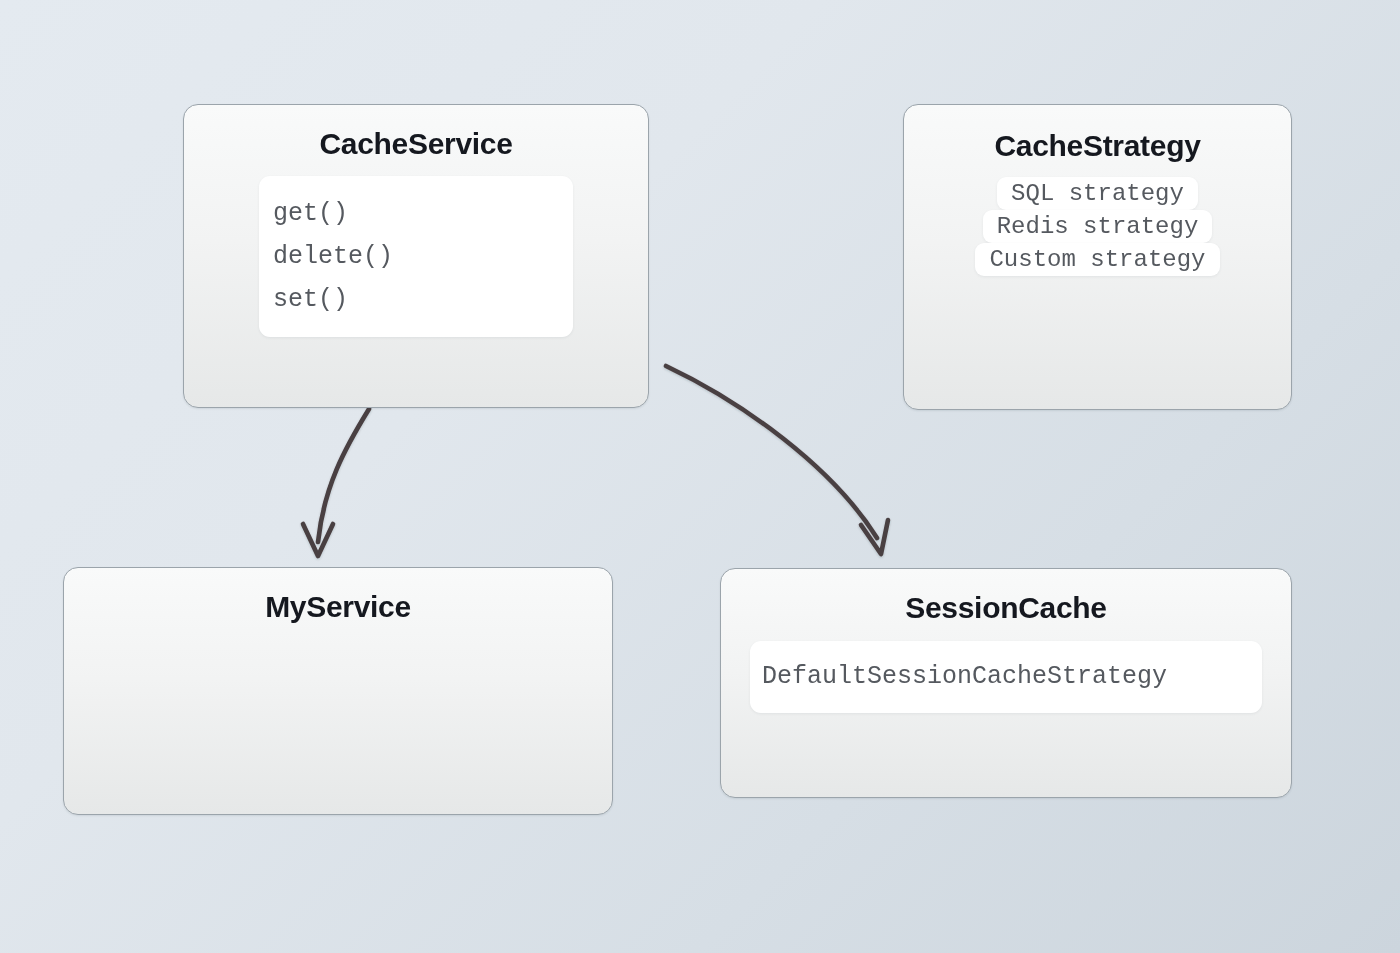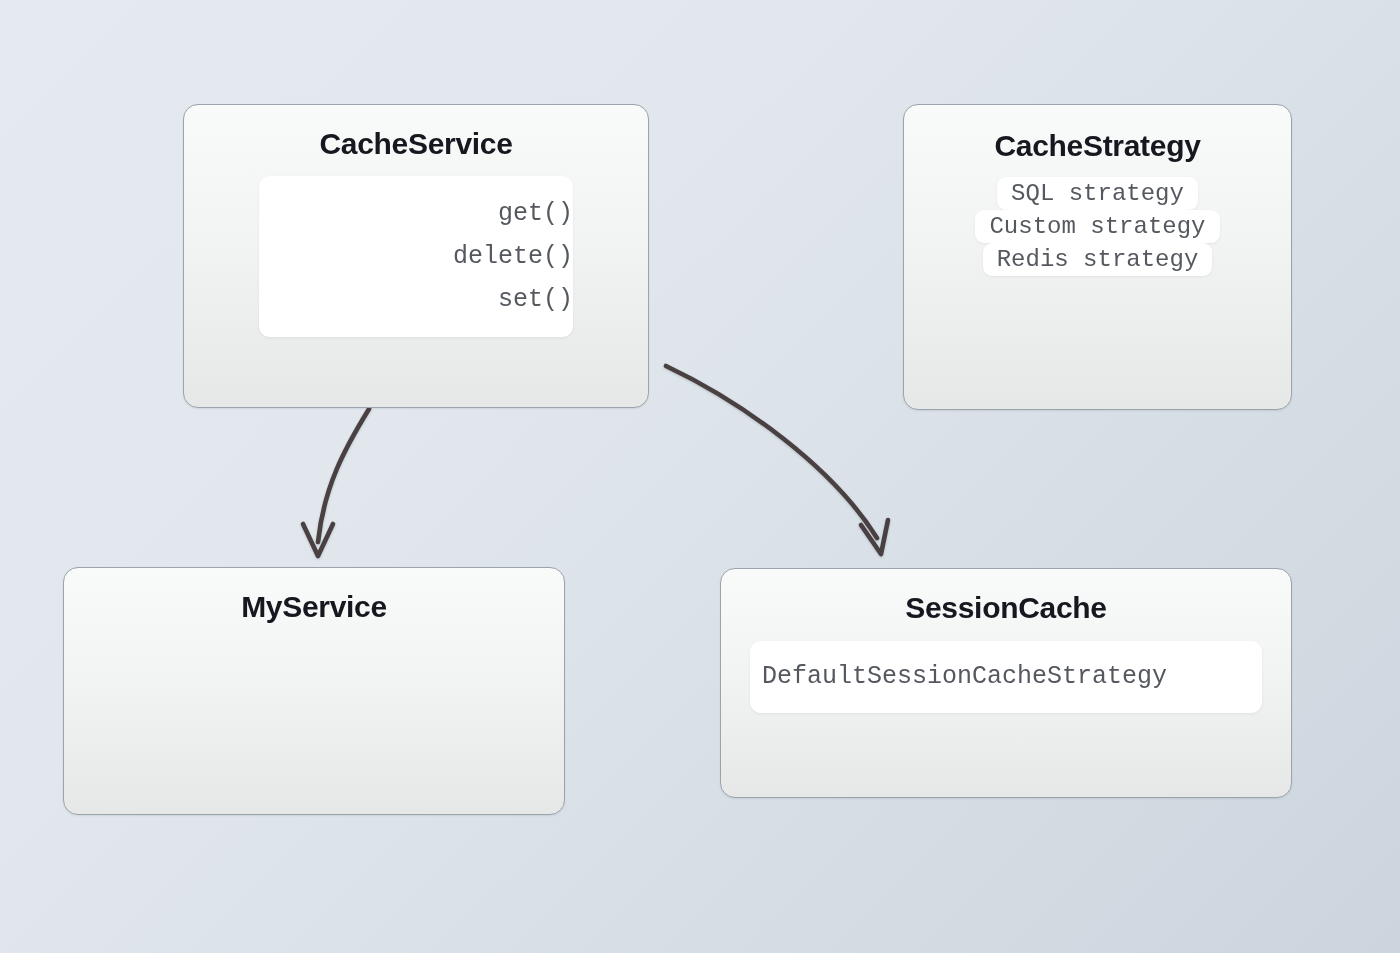--- a/index.html
+++ b/index.html
@@ -63,21 +63,21 @@
   #node-cacheservice {
     left: 183px; top: 104px; width: 466px; height: 304px;
   }
   #node-cacheservice .node-title { margin-top: 22px; }
   #node-cacheservice .code-box {
     margin-top: 15px;
     width: 300px;
     padding: 16px 0 16px 14px;
     font-size: 25px;
     line-height: 43px;
-    text-align: right;
+    text-align: left;
   }
 
   
   #node-cachestrategy {
     left: 903px; top: 104px; width: 389px; height: 306px;
   }
   #node-cachestrategy .node-title { margin-top: 24px; }
   .pill-list {
     margin-top: 14px;
     display: flex;
@@ -90,21 +90,21 @@
     padding: 3px 14px;
     font-family: "Liberation Mono", "DejaVu Sans Mono", monospace;
     font-size: 24px;
     color: #55595f;
     white-space: pre;
     box-shadow: 0 1px 3px rgba(40,55,70,0.07);
   }
 
   
   #node-myservice {
-    left: 63px; top: 567px; width: 502px; height: 248px;
+    left: 63px; top: 567px; width: 550px; height: 248px;
   }
   #node-myservice .node-title { margin-top: 22px; }
   #node-myservice .code-box {
     margin-top: 16px;
     width: 503px;
     padding: 22px 0 22px 14px;
     font-size: 25px;
     line-height: 47px;
     text-align: left;
   }
@@ -156,22 +156,22 @@
       <div class="code-line">get()</div>
       <div class="code-line">delete()</div>
       <div class="code-line">set()</div>
     </div>
   </div>
 
   <div class="node" id="node-cachestrategy">
     <div class="node-title">CacheStrategy</div>
     <div class="pill-list">
       <div class="pill">SQL strategy</div>
+      <div class="pill">Redis strategy</div>
       <div class="pill">Custom strategy</div>
-      <div class="pill">Redis strategy</div>
     </div>
   </div>
 
   <div class="node" id="node-myservice">
     <div class="node-title">MyService</div>
   </div>
 
   <div class="node" id="node-sessioncache">
     <div class="node-title">SessionCache</div>
     <div class="code-box">

